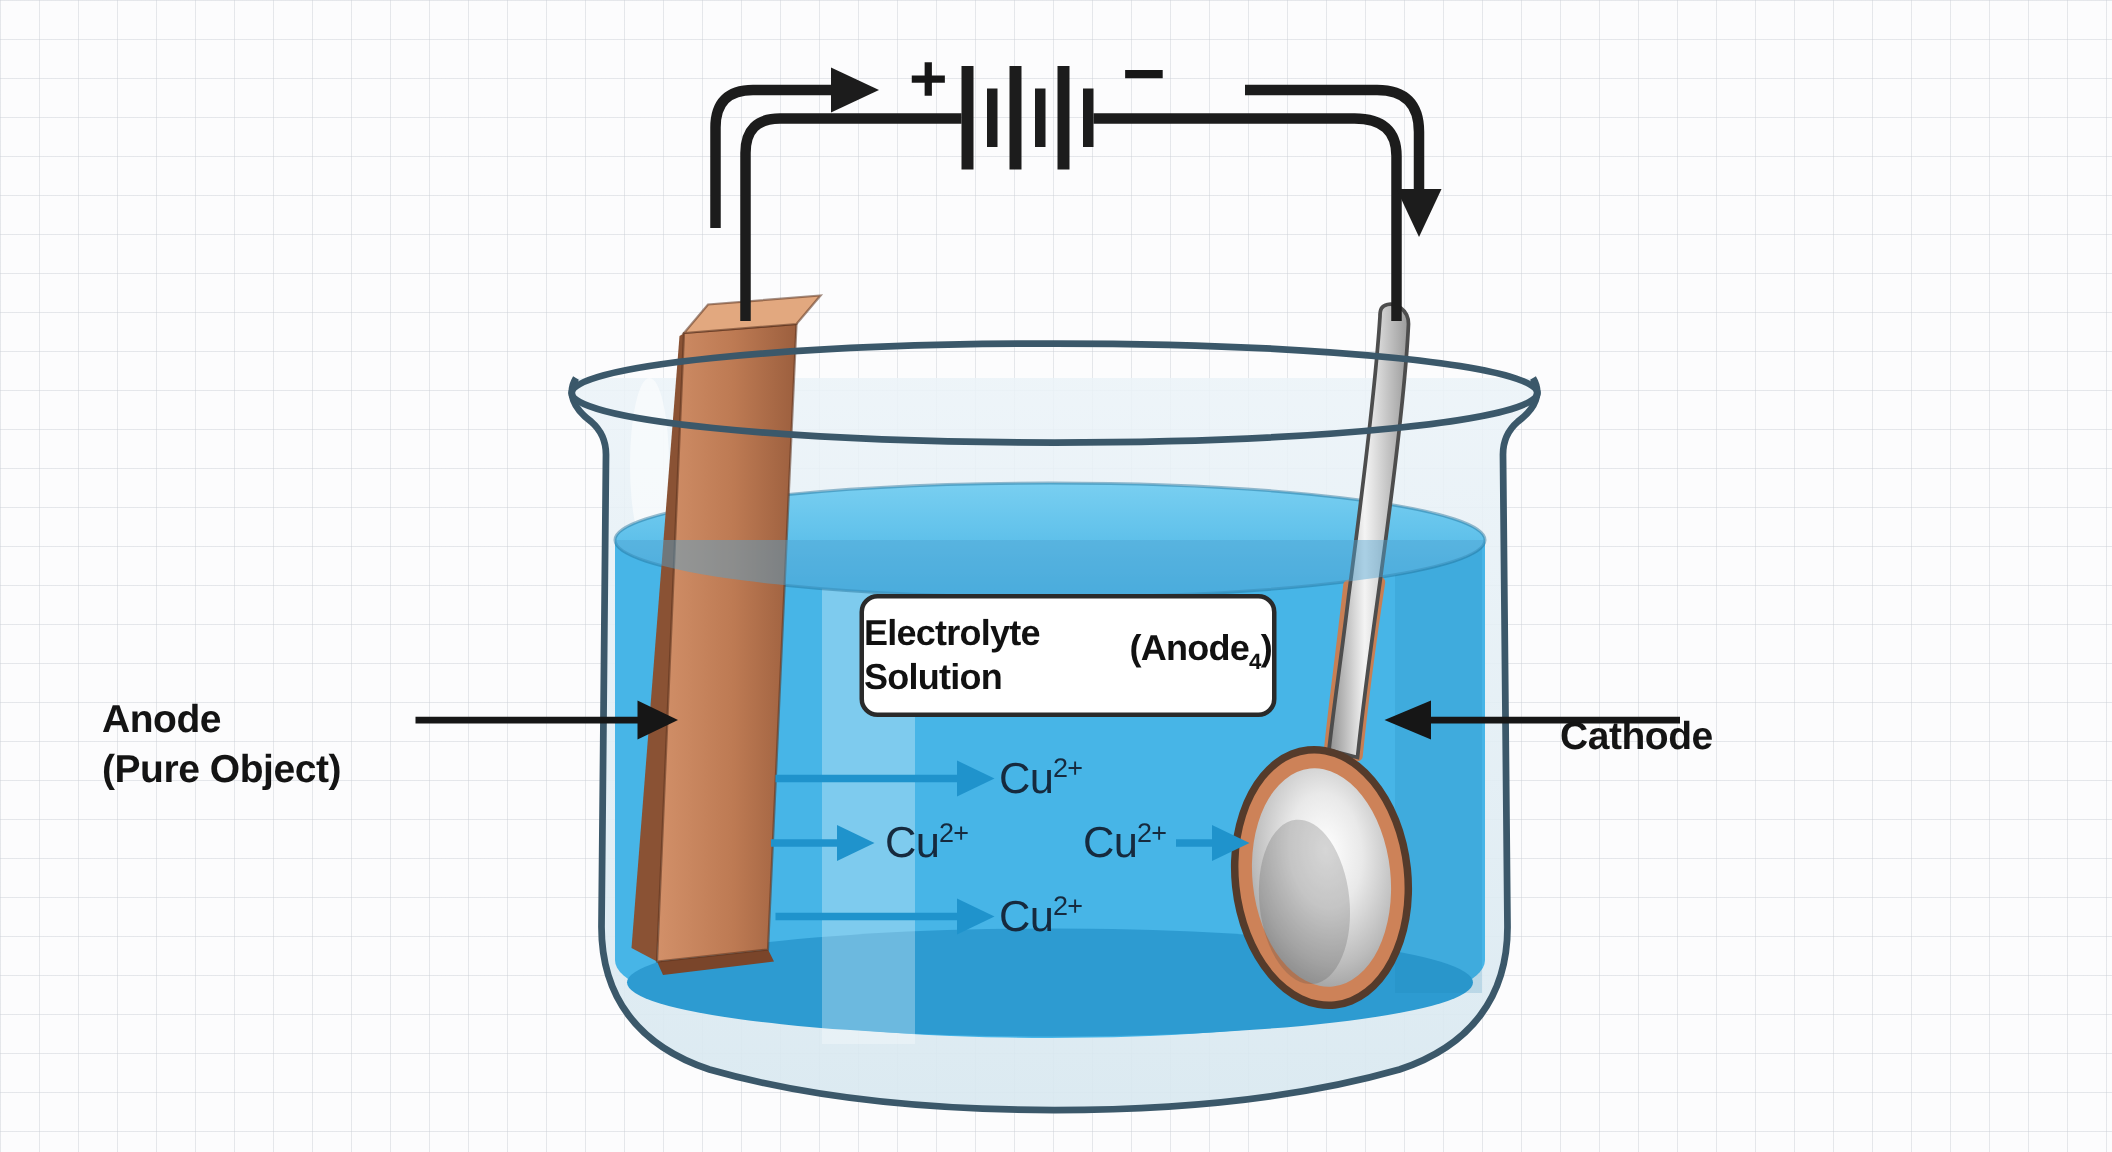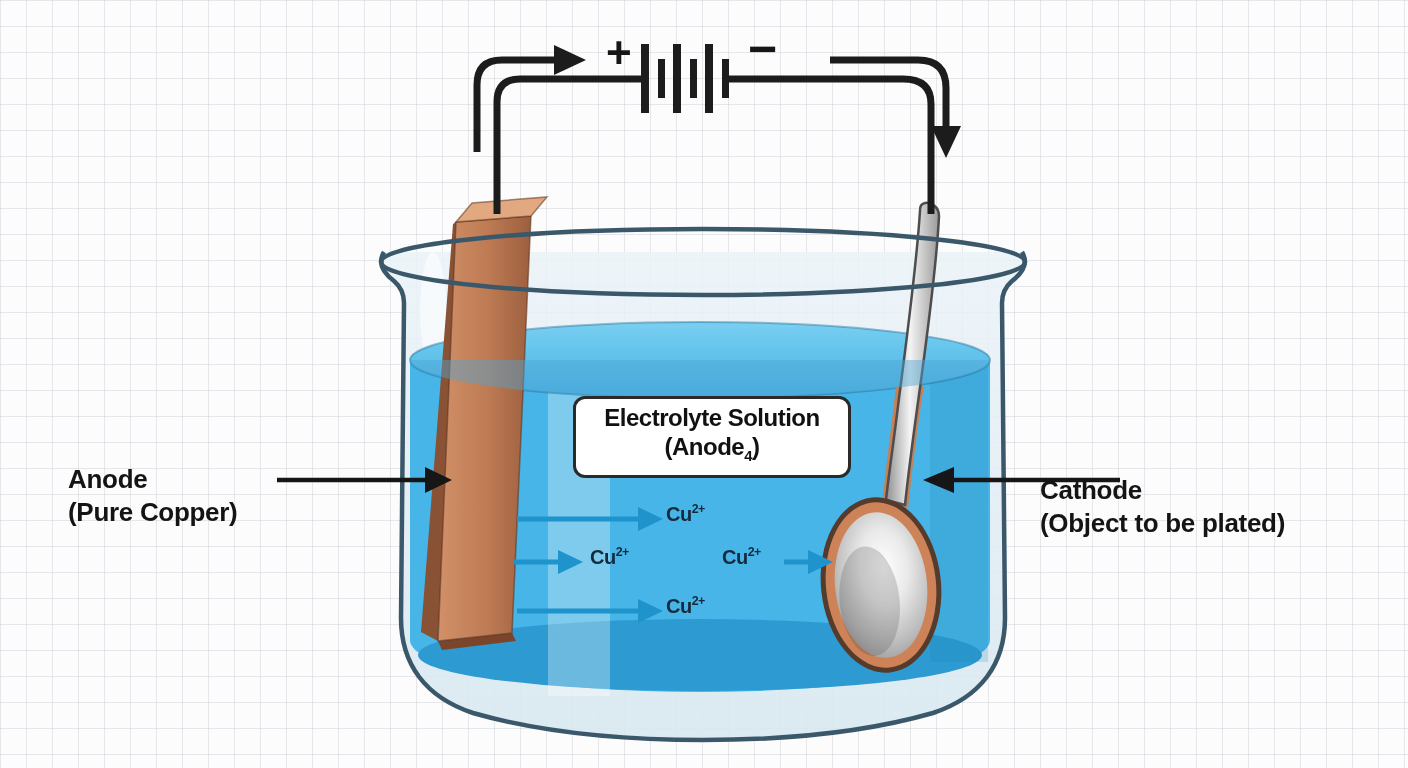--- a/index.html
+++ b/index.html
@@ -11,25 +11,25 @@
       linear-gradient(to right, rgba(205,209,216,0.50) 1px, transparent 1px),
       linear-gradient(to bottom, rgba(205,209,216,0.50) 1px, transparent 1px);
     background-size:26px 26px;
   }
   .diagram-svg{position:absolute;left:0;top:0;}
   .overlay{position:absolute;color:#141414;}
   .side-label{font-weight:bold;font-size:26px;line-height:33px;text-align:left;white-space:nowrap;letter-spacing:-0.3px;}
   .electrolyte-box{
     left:573px;top:396px;width:272px;height:76px;
     background:#ffffff;border:3px solid #2a2a2a;border-radius:12px;
-    display:flex;flex-direction:column;align-items:center;justify-content:center;
+    display:flex;flex-direction:row;align-items:center;justify-content:center;
     font-weight:bold;font-size:24px;line-height:29px;letter-spacing:-0.5px;color:#111;
   }
   .electrolyte-box sub{font-size:0.62em;}
-  .ion-label{font-weight:bold;font-size:20px;color:#162a3e;white-space:nowrap;letter-spacing:-0.5px;text-align:center;}
+  .ion-label{font-weight:normal;font-size:29px;color:#162a3e;white-space:nowrap;letter-spacing:-0.5px;text-align:center;}
   .ion-label sup{font-size:0.62em;}
   .terminal{font-weight:bold;color:#161616;white-space:nowrap;}
   .terminal-plus{left:606px;top:28px;font-size:44px;}
   .terminal-minus{left:748px;top:20px;font-size:50px;}
 </style>
 </head>
 <body>
 
 <div class="canvas">
 
@@ -136,26 +136,25 @@
       <line x1="784" y1="562" x2="810" y2="562"></line>
       <polygon points="808,550 833,562 808,574" fill="#1f93cc" stroke="none"></polygon>
     </g>
   </svg>
 
   <div class="overlay terminal terminal-plus">+</div>
   <div class="overlay terminal terminal-minus">−</div>
 
   <div class="overlay side-label" style="left:68px;top:463px;width:300px;">
     <div>Anode</div>
-    <div>(Pure Copper)</div>
+    <div>(Pure Object)</div>
   </div>
 
   <div class="overlay side-label" style="left:1040px;top:474px;width:315px;">
     <div>Cathode</div>
-    <div>(Object to be plated)</div>
   </div>
 
   <div class="overlay electrolyte-box">
     <div>Electrolyte Solution</div>
     <div>
       <span>(Anode</span><sub>4</sub><span>)</span>
     </div>
   </div>
 
   <div class="overlay ion-label" style="left:666px;top:502px;">

